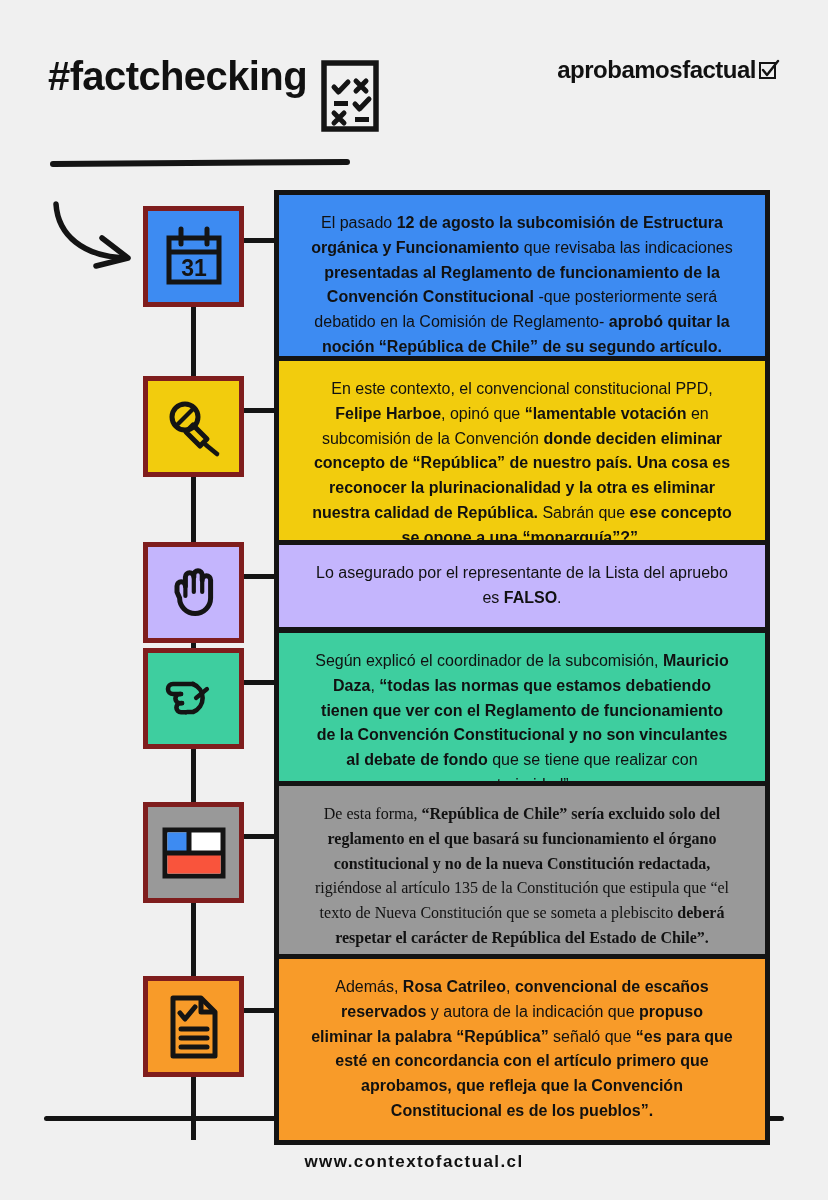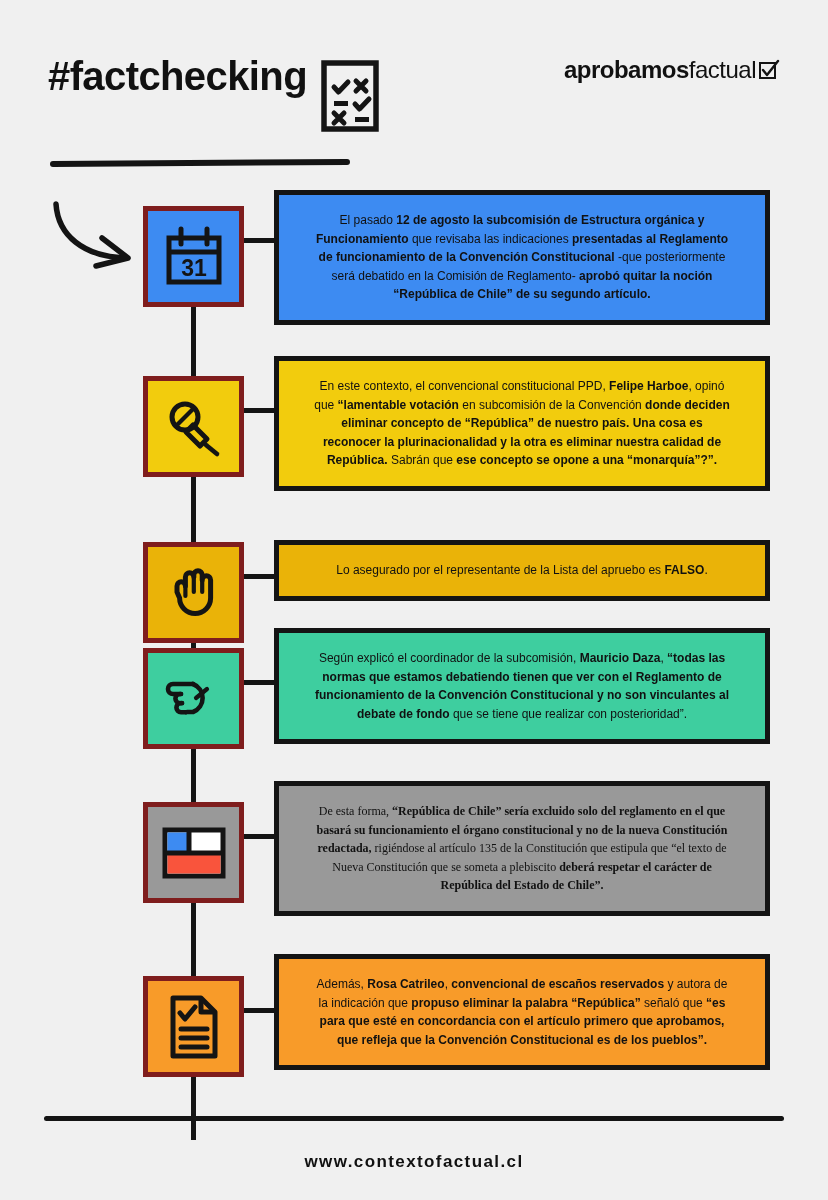--- a/index.html
+++ b/index.html
@@ -66,21 +66,21 @@
     position: absolute;
     right: 0;
     top: 8px;
     display: flex;
     align-items: center;
     font-size: 24px;
     letter-spacing: -0.5px;
     color: #111111;
   }
   .logo .b { font-weight: 700; }
-  .logo .r { font-weight: 400; }
+  .logo .r { font-weight: 700; }
   .logo-check { margin-left: 2px; display: flex; align-items: center; }
 
   
   .flow {
     position: absolute;
     left: 0;
     top: 190px;
     width: 828px;
   }
 
@@ -123,32 +123,32 @@
     z-index: 2;
   }
 
   .card {
     position: absolute;
     left: 274px;
     width: 496px;
     border: 5px solid #141414;
     padding: 16px 32px;
     text-align: center;
-    font-size: 12px;
+    font-size: 16px;
     line-height: 1.55;
     color: #111111;
     z-index: 3;
   }
 
   .card b { font-weight: 700; }
 
   
   .c-blue   { background: #3d8bf2; }
   .c-yellow { background: #f2cc0d; }
-  .c-red    { background: #eab308; }
+  .c-red    { background: #c4b5fd; }
   .c-green  { background: #3ece9f; }
   .c-gray   { background: #999999; font-family: Liberation Serif, serif; }
   .c-orange { background: #f89b29; }
 
   
   .curved-arrow {
     position: absolute;
     left: 44px;
     top: 196px;
     width: 100px;

